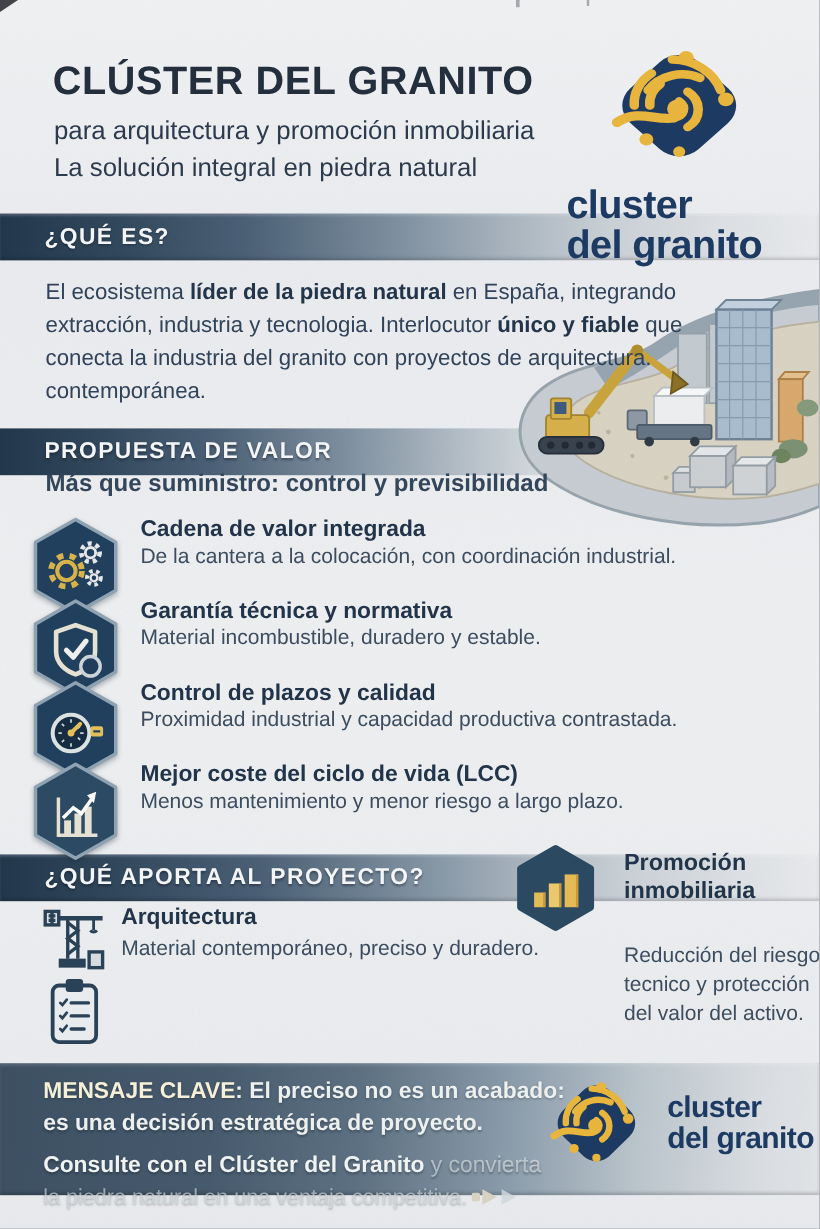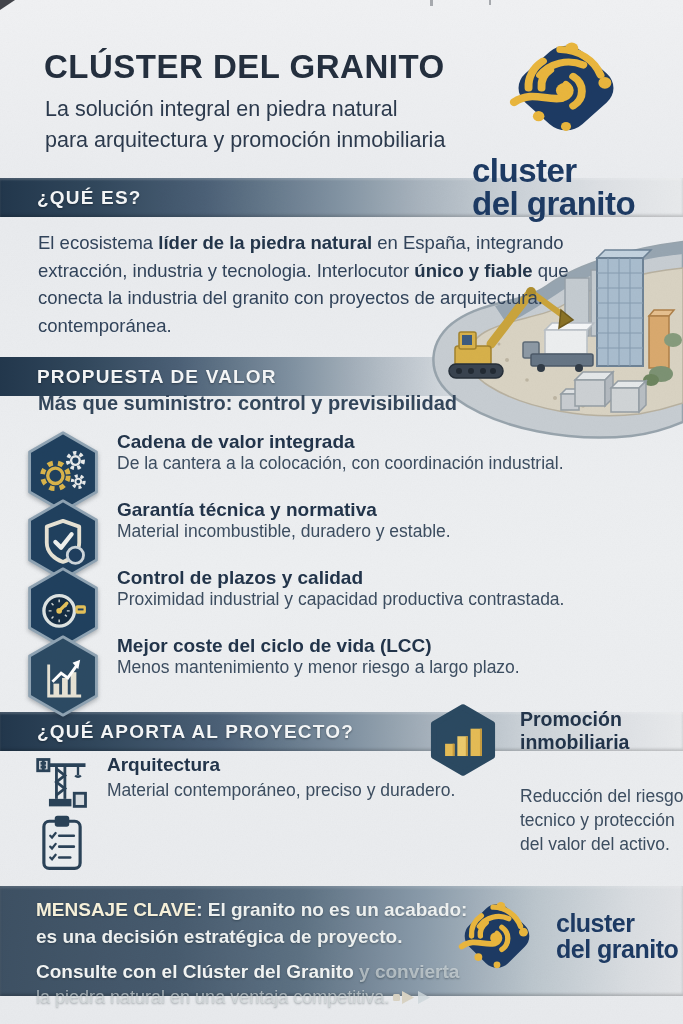--- a/index.html
+++ b/index.html
@@ -31,56 +31,56 @@
   .para{position:absolute;left:38px;top:229px;width:600px;font-size:18.5px;line-height:27.6px;color:#31435a;z-index:2}
   .para b{font-weight:bold;color:#23354a}
   
   .tagline{position:absolute;left:38px;top:392px;font-size:20px;font-weight:bold;color:#33465b;z-index:2}
   .value-item{position:absolute;left:24px;display:flex;gap:15px;z-index:2}
   .vi-1{top:430px}.vi-2{top:498px}.vi-3{top:566px}.vi-4{top:634px}
   .hex-icon{filter:drop-shadow(0 2px 2px rgba(20,30,40,.3))}
   .vi-title{margin-top:1px;font-size:19px;font-weight:bold;color:#22344a;white-space:nowrap}
   .vi-desc{font-size:17.5px;color:#3c4d60;white-space:nowrap}
   
-  .aporta-item{position:absolute;display:flex;gap:13px;z-index:2}
+  .aporta-item{position:absolute;display:flex;gap:7px;z-index:2}
   .ai-arch{left:32px;top:752px}
   .ai-gestion{left:35px;top:814px}
   .ai-title{margin-top:2px;font-size:19px;font-weight:bold;color:#22344a;white-space:nowrap}
   .ai-desc{margin-top:4px;font-size:17.5px;color:#3c4d60;white-space:nowrap}
   .aporta-right{position:absolute;left:430px;top:704px;width:240px;display:grid;grid-template-columns:70px auto;column-gap:20px;z-index:2}
   .ar-title{grid-column:2;font-size:19.5px;font-weight:bold;color:#22344a;line-height:23px;margin-top:4px}
   .ar-desc{grid-column:2;margin-top:8px;font-size:17.5px;line-height:24px;color:#3c4d60;width:178px}
   
   .footer-band{position:absolute;left:0;top:886px;width:683px;height:110px;z-index:1;
     background:linear-gradient(93deg,#3d5063 0%,#475b6e 26%,#5d7183 44%,#8b9cab 62%,#bcc6cd 78%,#d9dde1 92%,#e2e4e7 100%);
     box-shadow:inset 0 2px 3px rgba(255,255,255,.15), inset 0 -2px 3px rgba(0,0,0,.2);}
   .fb-text{position:absolute;left:36px;top:896px;z-index:2;text-shadow:0 1px 2px rgba(10,20,30,.35)}
   .fb-l1,.fb-l2{font-size:19px;font-weight:bold;color:#eef1f0;line-height:27px}
   .fb-label{color:#f7f1da}
   .fb-l3{margin-top:9px;font-size:19px;line-height:26px}
   .fb-l3 b{color:#f2f4f3}
-  .fb-light{font-weight:bold;color:rgba(228,234,234,.62)}
+  .fb-light{font-weight:normal;color:rgba(228,234,234,.62)}
   .fb-l4{font-size:18px;line-height:25px;color:rgba(225,231,231,.62)}
   .fb-arrows{display:inline-block;vertical-align:-2px;margin-left:4px}
   
   .corner-mark{position:absolute;left:0;top:0;z-index:30}
   .edge-tick{position:absolute;top:0;background:#6b7076;opacity:.55;z-index:30}
   .tick1{left:430px;width:3px;height:6px}
   .tick2{left:489px;width:2px;height:5px}
   .illu{position:absolute;left:415px;top:228px;z-index:1}
 </style>
 </head>
 <body>
 
 <div class="poster">
 
   <div class="title">CLÚSTER DEL GRANITO</div>
   <div class="subtitle">
+    <div>para arquitectura y promoción inmobiliaria</div>
     <div>La solución integral en piedra natural</div>
-    <div>para arquitectura y promoción inmobiliaria</div>
   </div>
 
   <div class="logo-top">
     <svg width="144" height="128" viewBox="0 0 100 100" preserveAspectRatio="none">
       <rect x="22" y="22" width="56" height="56" rx="16" transform="rotate(45 50 50)" fill="#1d3a63"></rect>
       <g fill="none" stroke="#e9b63d" stroke-width="5.5" stroke-linecap="round">
         <path d="M55,41 A14,14 0 0 1 55,64"></path>
         <path d="M32,40 A24,24 0 0 1 62,32"></path>
         <path d="M46,20 A30,30 0 0 1 74,40"></path>
         <path d="M24,50 A24,24 0 0 1 34,29"></path>
@@ -302,21 +302,21 @@
     </svg>
     <div class="ar-title">
       <div>Promoción</div>
       <div>inmobiliaria</div>
     </div>
     <div class="ar-desc">Reducción del riesgo tecnico y protección del valor del activo.</div>
   </div>
 
   <div class="footer-band"></div>
   <div class="fb-text">
-    <div class="fb-l1"><span class="fb-label">MENSAJE CLAVE</span><span>: El granito no es un acabado:</span></div>
+    <div class="fb-l1"><span class="fb-label">MENSAJE CLAVE</span><span>: El preciso no es un acabado:</span></div>
     <div class="fb-l2">es una decisión estratégica de proyecto.</div>
     <div class="fb-l3"><b>Consulte con el Clúster del Granito</b><span class="fb-light"> y convierta</span></div>
     <div class="fb-l4"><span>la piedra natural en una ventaja competitiva.</span><svg class="fb-arrows" width="40" height="15" viewBox="0 0 40 15">
           <rect x="0" y="4" width="7" height="7" rx="1.5" fill="#d9d3c4"></rect>
           <polygon points="9,1 21,7.5 9,14" fill="#d9d3c4"></polygon>
           <polygon points="25,1 37,7.5 25,14" fill="#cfd8dc" opacity="0.85"></polygon>
         </svg></div>
   </div>
 
   <div class="logo-bottom">

